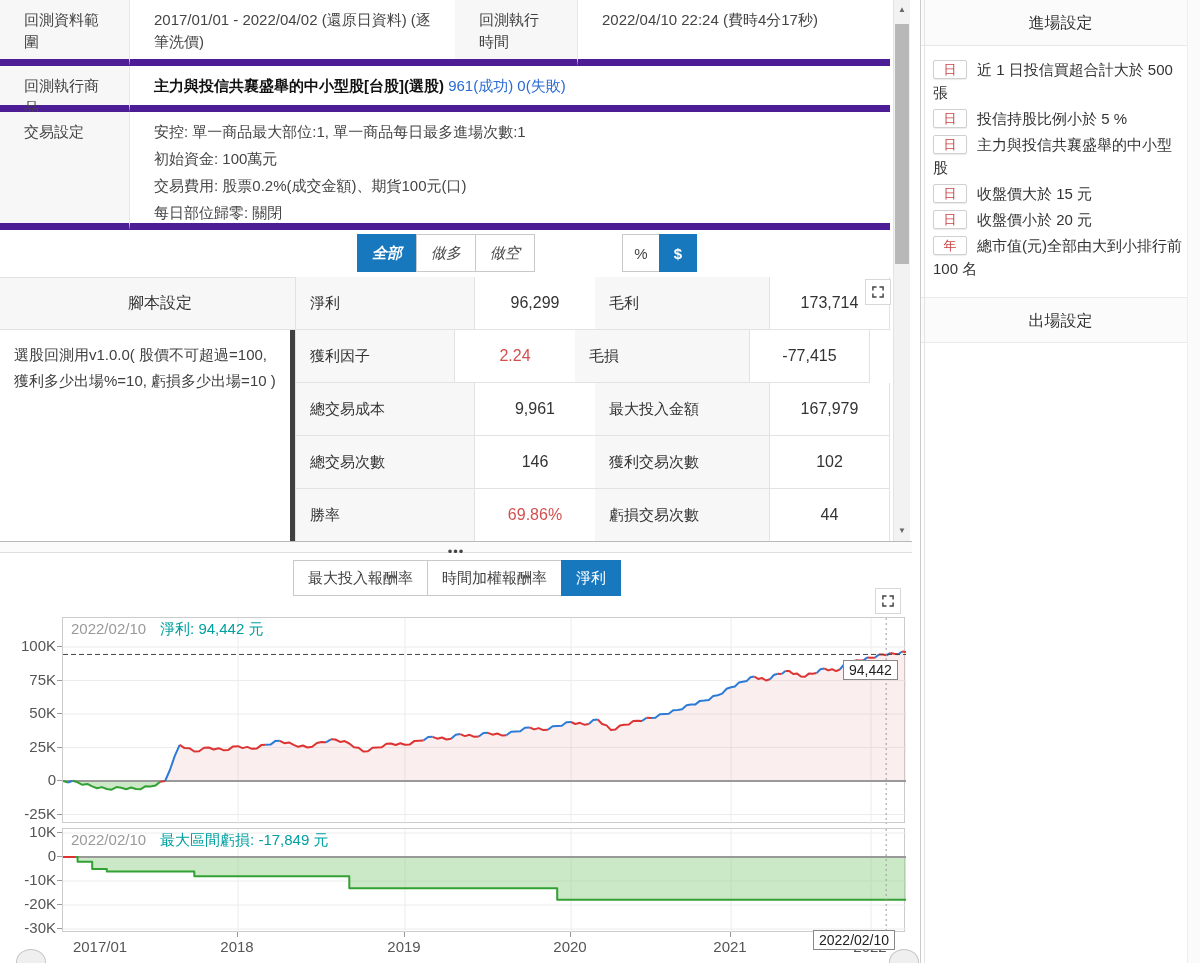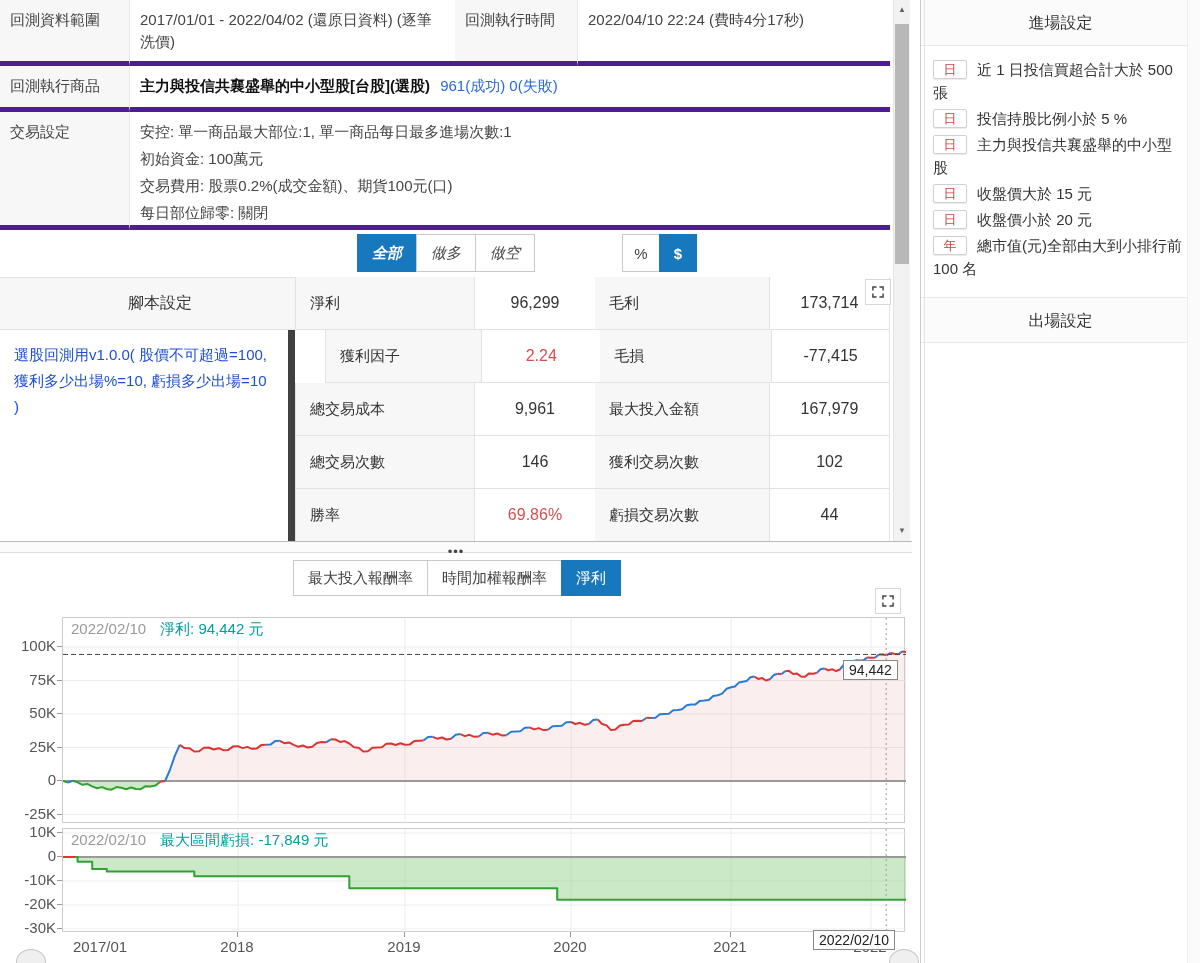--- a/index.html
+++ b/index.html
@@ -1,37 +1,37 @@
 <!DOCTYPE html>
 <html><head>
 <meta charset="utf-8">
 <style>
   * { margin:0; padding:0; box-sizing:border-box; }
   html,body { background:#fff; }
   body { font-family:"Liberation Sans","DejaVu Sans",sans-serif; color:#333; }
   #app { position:relative; width:1200px; height:963px; overflow:hidden; background:#fff; font-size:15px; }
 
-  .cell { position:absolute; border-bottom:5px solid #4c1d95; padding:9px 10px; color:#444; line-height:22px; }
+  .cell { position:absolute; border-bottom:7px solid #4c1d95; padding:9px 24px; color:#444; line-height:22px; }
   .cell.lbl { background:#f7f7f7; border-right:1px solid #e8e8e8; }
   .cell.val { background:#fff; }
   .bold-black { font-weight:bold; color:#111; }
   .link { color:#2a6bd3; cursor:pointer; }
   .trade-line { line-height:27px; white-space:nowrap; }
 
   .btn-group { position:absolute; display:flex; }
   .fbtn { height:38px; min-width:38px; padding:0 14px; background:#fff; border:1px solid #c9c9c9; color:#444;
           display:flex; align-items:center; justify-content:center; font-size:15px; cursor:pointer; margin-left:-1px; }
   .fbtn:first-child { margin-left:0; }
   .fbtn.active { background:#1878be; border-color:#1878be; color:#fff; font-weight:bold; }
   .fbtn.sq { padding:0; width:38px; }
 
   .panel-header { position:absolute; background:#f7f7f7; border:1px solid #e2e2e2; border-left:none;
                   display:flex; align-items:center; justify-content:center; color:#333; font-size:16px; }
-  .script-body { position:absolute; background:#fff; border-right:7px solid #404040; padding:12px 14px;
-                 color:#1d4ed8; line-height:26px; font-size:15px; }
+  .script-body { position:absolute; background:#fff; border-right:5px solid #404040; padding:12px 14px;
+                 color:#404040; line-height:26px; font-size:15px; }
 
   #stats-table { position:absolute; left:295px; top:277px; width:595px; height:264px; overflow:hidden; }
   .stat-row { display:flex; height:53px; }
   .stat-cell { border-bottom:1px solid #e2e2e2; display:flex; align-items:center; }
   .stat-lbl { background:#f7f7f7; border-right:1px solid #e2e2e2; padding-left:14px; color:#333; font-size:15px; }
   .stat-lbl.first { border-left:1px solid #e2e2e2; }
   .stat-val { background:#fff; justify-content:center; font-size:16px; color:#333; }
   .stat-val.red { color:#d35050; }
   .stat-val.last { border-right:1px solid #e2e2e2; }
 
@@ -86,21 +86,21 @@
 <div id="app">
 
   <div class="cell lbl" style="left:0;top:0;width:130px;height:66px;">回測資料範圍</div>
   <div class="cell val" style="left:130px;top:0;width:325px;height:66px;">2017/01/01 - 2022/04/02 (還原日資料) (逐筆洗價)</div>
   <div class="cell lbl" style="left:455px;top:0;width:123px;height:66px;">回測執行時間</div>
   <div class="cell val" style="left:578px;top:0;width:312px;height:66px;">2022/04/10 22:24 (費時4分17秒)</div>
 
   <div class="cell lbl" style="left:0;top:66px;width:130px;height:46px;">回測執行商品</div>
   <div class="cell val" style="left:130px;top:66px;width:760px;height:46px;">
     <span class="bold-black">主力與投信共襄盛舉的中小型股[台股](選股)</span>
-    <span class="link" style="margin-left:6px;">961(成功)</span>
+    <span class="link" style="margin-left:0;">961(成功)</span>
     <span class="link" style="">0(失敗)</span>
   </div>
 
   <div class="cell lbl" style="left:0;top:112px;width:130px;height:118px;">交易設定</div>
   <div class="cell val" style="left:130px;top:112px;width:760px;height:118px;padding-top:6px;" id="trade-lines">
       <div class="trade-line">安控: 單一商品最大部位:1, 單一商品每日最多進場次數:1</div>
       <div class="trade-line">初始資金: 100萬元</div>
       <div class="trade-line">交易費用: 股票0.2%(成交金額)、期貨100元(口)</div>
       <div class="trade-line">每日部位歸零: 關閉</div>
     </div>
@@ -119,21 +119,21 @@
   <div class="script-body" style="left:0;top:330px;width:295px;height:211px;">選股回測用v1.0.0( 股價不可超過=100, 獲利多少出場%=10, 虧損多少出場=10 )</div>
 
   <div id="stats-table">
       <div class="stat-row">
         <div class="stat-cell stat-lbl first" style="width: 180px;">淨利</div>
         <div class="stat-cell stat-val" style="width: 120px;">96,299</div>
         <div class="stat-cell stat-lbl" style="width: 175px;">毛利</div>
         <div class="stat-cell stat-val last" style="width: 120px;">173,714</div>
       </div>
       <div class="stat-row">
-        <div class="stat-cell stat-lbl first" style="width: 160px; margin-left: 30px;">獲利因子</div>
+        <div class="stat-cell stat-lbl first" style="width: 160px;">獲利因子</div>
         <div class="stat-cell stat-val red" style="width: 120px;">2.24</div>
         <div class="stat-cell stat-lbl" style="width: 175px;">毛損</div>
         <div class="stat-cell stat-val last" style="width: 120px;">-77,415</div>
       </div>
       <div class="stat-row">
         <div class="stat-cell stat-lbl first" style="width: 180px;">總交易成本</div>
         <div class="stat-cell stat-val" style="width: 120px;">9,961</div>
         <div class="stat-cell stat-lbl" style="width: 175px;">最大投入金額</div>
         <div class="stat-cell stat-val last" style="width: 120px;">167,979</div>
       </div>

